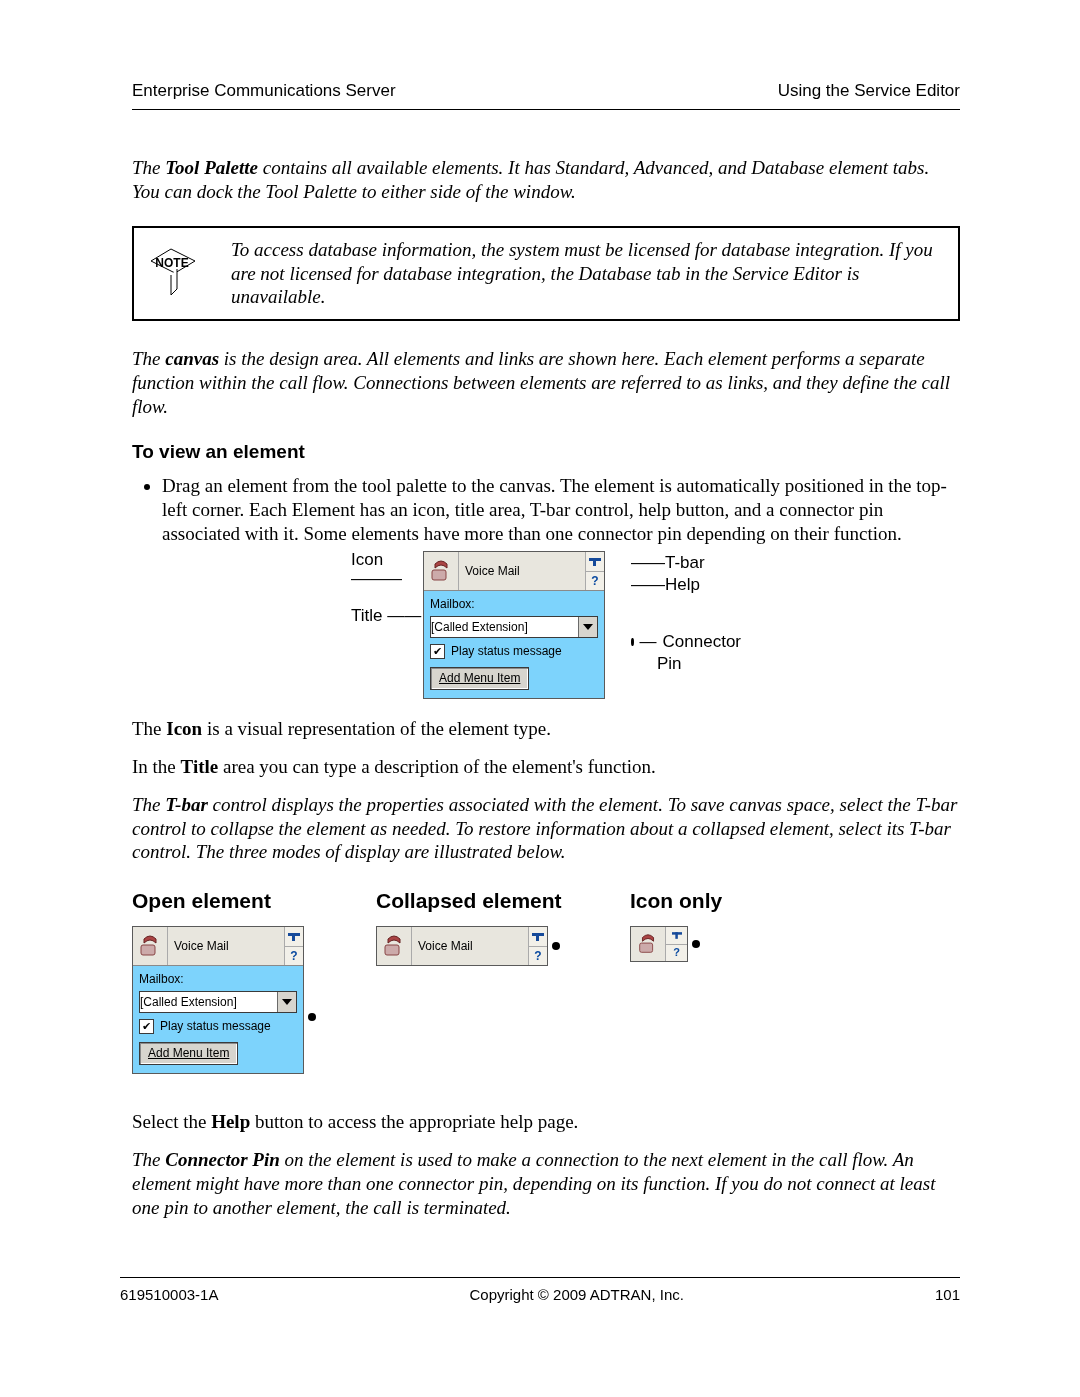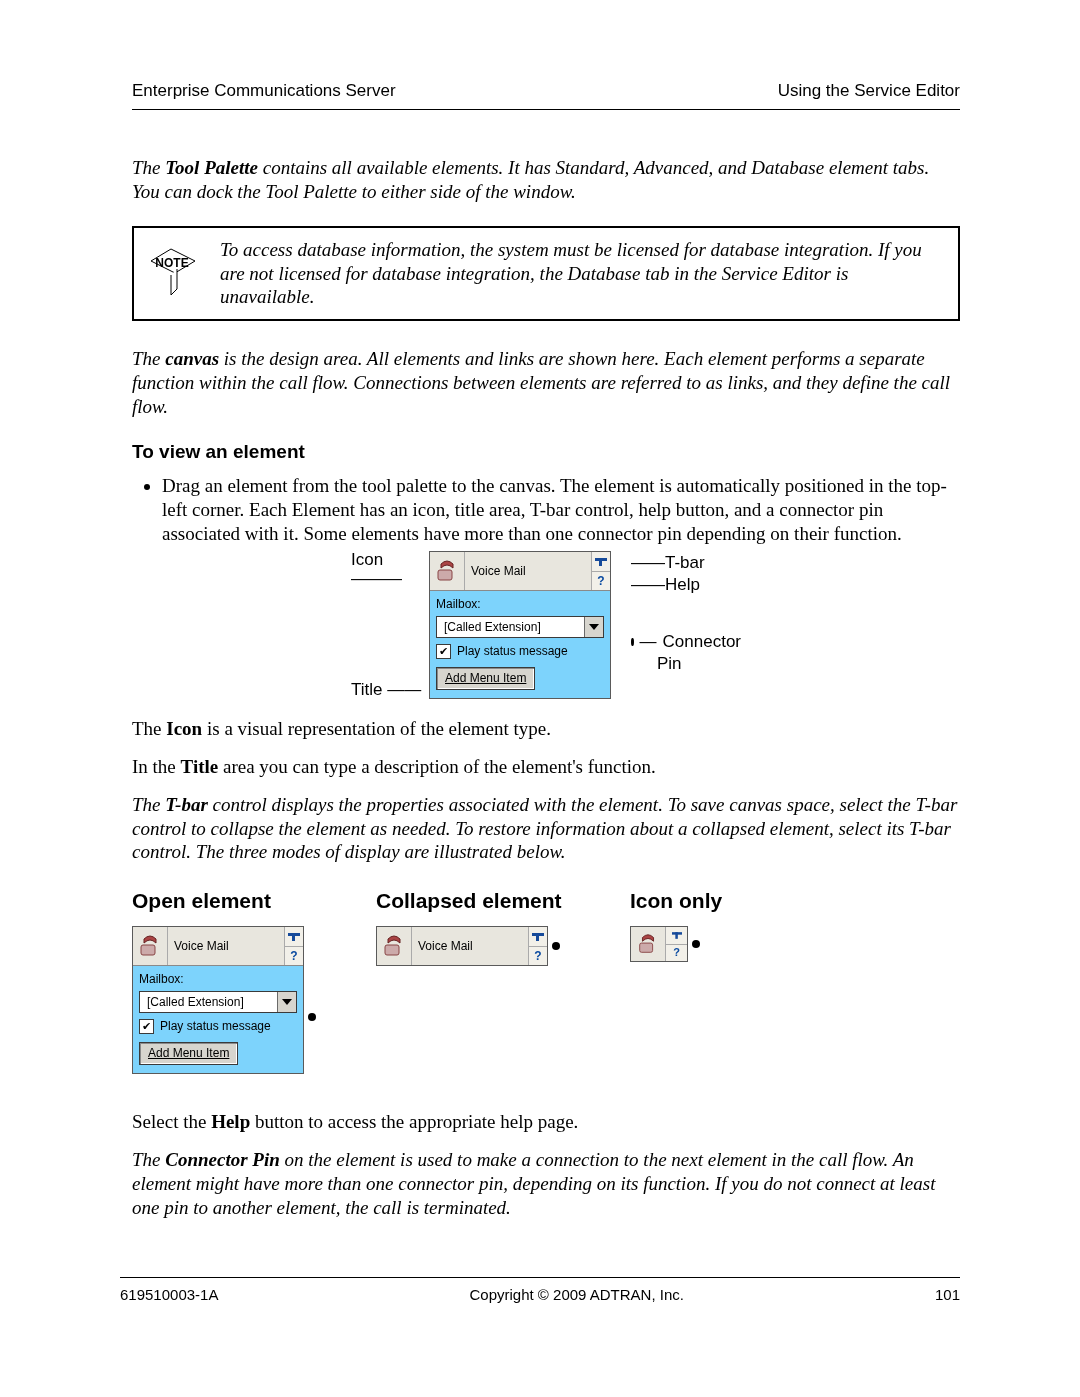--- a/index.html
+++ b/index.html
@@ -28,21 +28,21 @@
     margin-bottom: 46px;
   }
   .para { margin: 0 0 22px 0; font-style: italic; }
   .para-tight { margin: 0 0 14px 0; }
   .bold { font-weight: bold; }
   .note-box {
     border: 2px solid #000;
     padding: 10px 18px 10px 10px;
     display: flex;
     align-items: center;
-    gap: 18px;
+    gap: 29px;
     margin: 6px 0 26px 0;
   }
   .note-icon {
     flex: 0 0 auto;
     width: 58px;
     display: flex;
     align-items: center;
     justify-content: center;
   }
   .note-text {
@@ -68,23 +68,22 @@
     margin: 4px auto 18px auto;
     position: relative;
     font-family: Arial, Helvetica, sans-serif;
     font-size: 17px;
   }
   .anat-row { display: flex; align-items: stretch; }
   .anat-left {
     width: 72px;
     display: flex;
     flex-direction: column;
-    justify-content: space-between;
+    justify-content: flex-start;
     gap: 18px;
-    padding-right: 6px;
   }
   .anat-left div { line-height: 1.1; }
   .anat-right {
     width: 110px;
     display: flex;
     flex-direction: column;
     padding-left: 6px;
   }
   .anat-right .ritem { height: 22px; display:flex; align-items:center;}
   .anat-card-wrap { flex: 1 1 auto; }
@@ -139,21 +138,21 @@
   .ec-label { margin-bottom: 4px; }
   .ec-select {
     display: flex;
     align-items: center;
     border: 1px solid #3a3a3a;
     background: #fff;
     height: 20px;
     margin-bottom: 6px;
     position: relative;
   }
-  .ec-select span { flex: 1 1 auto; padding: 0 7px; }
+  .ec-select span { flex: 1 1 auto; padding: 0 0; }
   .ec-select .arrow {
     width: 18px;
     height: 100%;
     border-left: 1px solid #6a6a6a;
     background: #d7d5ce;
     display: flex; align-items: center; justify-content: center;
   }
   .ec-check { display: flex; align-items: center; gap: 6px; margin-bottom: 8px; }
   .ec-check .box {
     width: 13px; height: 13px; border: 1px solid #3a3a3a; background: #fff;

